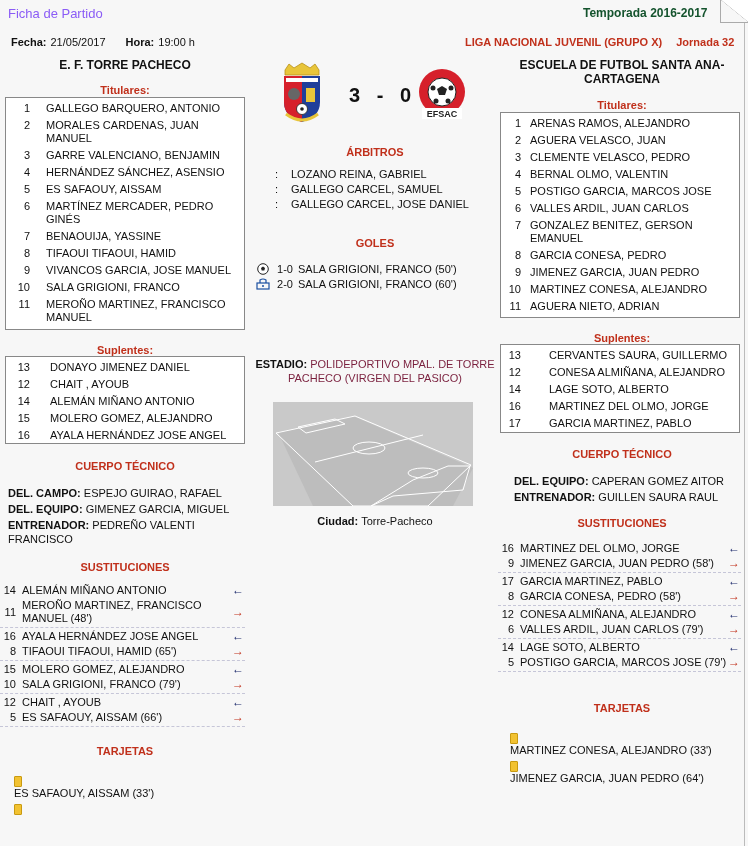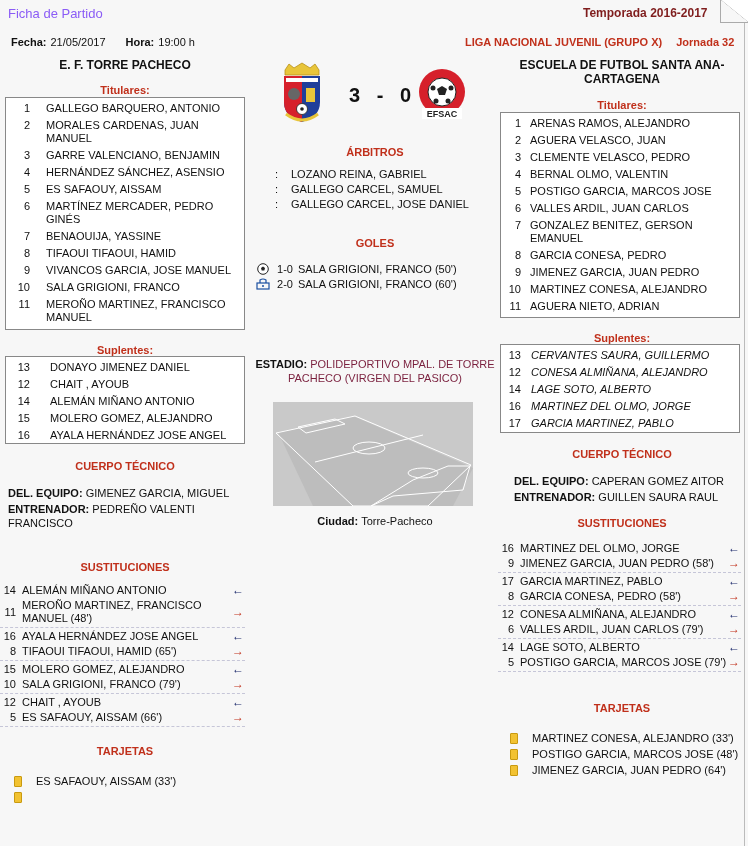--- a/index.html
+++ b/index.html
@@ -15,21 +15,21 @@
   }
   .curl {
     position: absolute; right: 0; top: 0; width: 28px; height: 23px;
     border-left: 1px solid #aaa; border-bottom: 1px solid #aaa;
     background: linear-gradient(to top right, #f7f7f7 49%, #ccc 50%, #fff 52%);
   }
   .title {
     position: absolute; left: 8px; top: 6px; font-size: 13px; color: #8b5cf6;
   }
   .season {
-    position: absolute; left: 583px; top: 6px; font-size: 12px; font-weight: bold; color: #7f1d1d;
+    position: absolute; left: 583px; top: 6px; font-size: 12px; font-weight: bold; color: #14532d;
   }
   .meta-left { position: absolute; left: 11px; top: 36px; font-size: 11px; }
   .meta-left b { margin-right: 4px; }
   .meta-left .gap { display: inline-block; width: 20px; }
   .meta-right { position: absolute; left: 465px; top: 36px; font-size: 11px; font-weight: bold; color: #c0301b; }
   .meta-right .gap { display: inline-block; width: 14px; }
 
   .team-name {
     position: absolute; font-weight: bold; font-size: 12px; text-align: center; line-height: 14px;
   }
@@ -38,21 +38,21 @@
   }
   .box {
     position: absolute; border: 1px solid #888; background: #fff; padding-top: 2px;
   }
   .row { display: flex; line-height: 13px; padding: 2px 0; font-size: 11px; }
   .row .num { width: 24px; text-align: right; flex: none; }
   .row .name { padding-left: 16px; text-indent: 0; }
   .box.sub .row .name { padding-left: 20px; }
   .rbox .row .num { width: 20px; }
   .rbox .row .name { padding-left: 9px; }
-  .rbox.sub .row .name { padding-left: 10px; font-style: italic; }
+  .rbox.sub .row .name { padding-left: 28px; }
 
   .score {
     position: absolute; left: 349px; top: 84px; font-size: 20px; font-weight: bold; letter-spacing: 1px;
   }
   .crest { position: absolute; }
 
   .ref-list { position: absolute; left: 275px; top: 167px; }
   .ref-list .r { line-height: 15px; font-size: 11px; }
   .ref-list .colon { display: inline-block; width: 16px; }
 
@@ -72,21 +72,21 @@
   .subs { position: absolute; }
   .subpair { border-bottom: 1px dashed #c6c6d8; padding: 1px 0; }
   .subrow { display: flex; align-items: center; font-size: 11px; line-height: 13px; padding: 1px 0; }
   .subrow .n { width: 16px; text-align: right; flex: none; margin-right: 6px; }
   .subrow .nm { flex: 1; }
   .subrow .arr { width: 14px; flex: none; text-align: center; font-weight: bold; font-size: 12px; }
   .arr.in { color: #1d2a6b; }
   .arr.out { color: #c0301b; }
 
   .cards { position: absolute; }
-  .card { display: flex; font-size: 11px; line-height: 13px; margin-bottom: 3px; }
+  .card { display: flex; font-size: 11px; line-height: 13px; margin-bottom: 3px; flex-direction: column; }
   .card .yc { width: 8px; height: 11px; background: #f2c231; border: 1px solid #c99a10; border-radius: 1px; flex: none; margin-right: 14px; margin-top: 1px; }
 </style>
 </head>
 <body>
 
 <div class="frame-right"></div>
 <div class="curl"></div>
 
 <div class="title">Ficha de Partido</div>
 <div class="season">Temporada 2016-2017</div>
@@ -166,20 +166,21 @@
       <span class="name">MOLERO GOMEZ, ALEJANDRO</span>
     </div>
     <div class="row">
       <span class="num">16</span>
       <span class="name">AYALA HERNÁNDEZ JOSE ANGEL</span>
     </div>
   </div>
 
 <div class="sec-title" style="left:5px; top:460px; width:240px;">CUERPO TÉCNICO</div>
 <div class="staff" id="home-staff" style="left:8px; top:486px; width:235px;">
+    <div class="l"><b>DEL. CAMPO:</b> <span>ESPEJO GUIRAO, RAFAEL</span></div>
     <div class="l"><b>DEL. EQUIPO:</b> <span>GIMENEZ GARCIA, MIGUEL</span></div>
     <div class="l"><b>ENTRENADOR:</b> <span>PEDREÑO VALENTI FRANCISCO</span></div>
   </div>
 
 <div class="sec-title" style="left:5px; top:561px; width:240px;">SUSTITUCIONES</div>
 <div class="subs" id="home-subst" style="left:0px; top:582px; width:245px;">
     <div class="subpair">
       <div class="subrow">
         <span class="n">14</span>
         <span class="nm">ALEMÁN MIÑANO ANTONIO</span>
@@ -459,19 +460,15 @@
   </div>
 
 <div class="sec-title" style="left:500px; top:702px; width:244px;">TARJETAS</div>
 <div class="cards" id="away-cards" style="left:510px; top:732px; width:234px;">
     <div class="card">
       <span class="yc"></span>
       <span>MARTINEZ CONESA, ALEJANDRO (33')</span>
     </div>
     <div class="card">
       <span class="yc"></span>
-      <span>POSTIGO GARCIA, MARCOS JOSE (48')</span>
-    </div>
-    <div class="card">
-      <span class="yc"></span>
       <span>JIMENEZ GARCIA, JUAN PEDRO (64')</span>
     </div>
   </div>
 
 </body></html>

